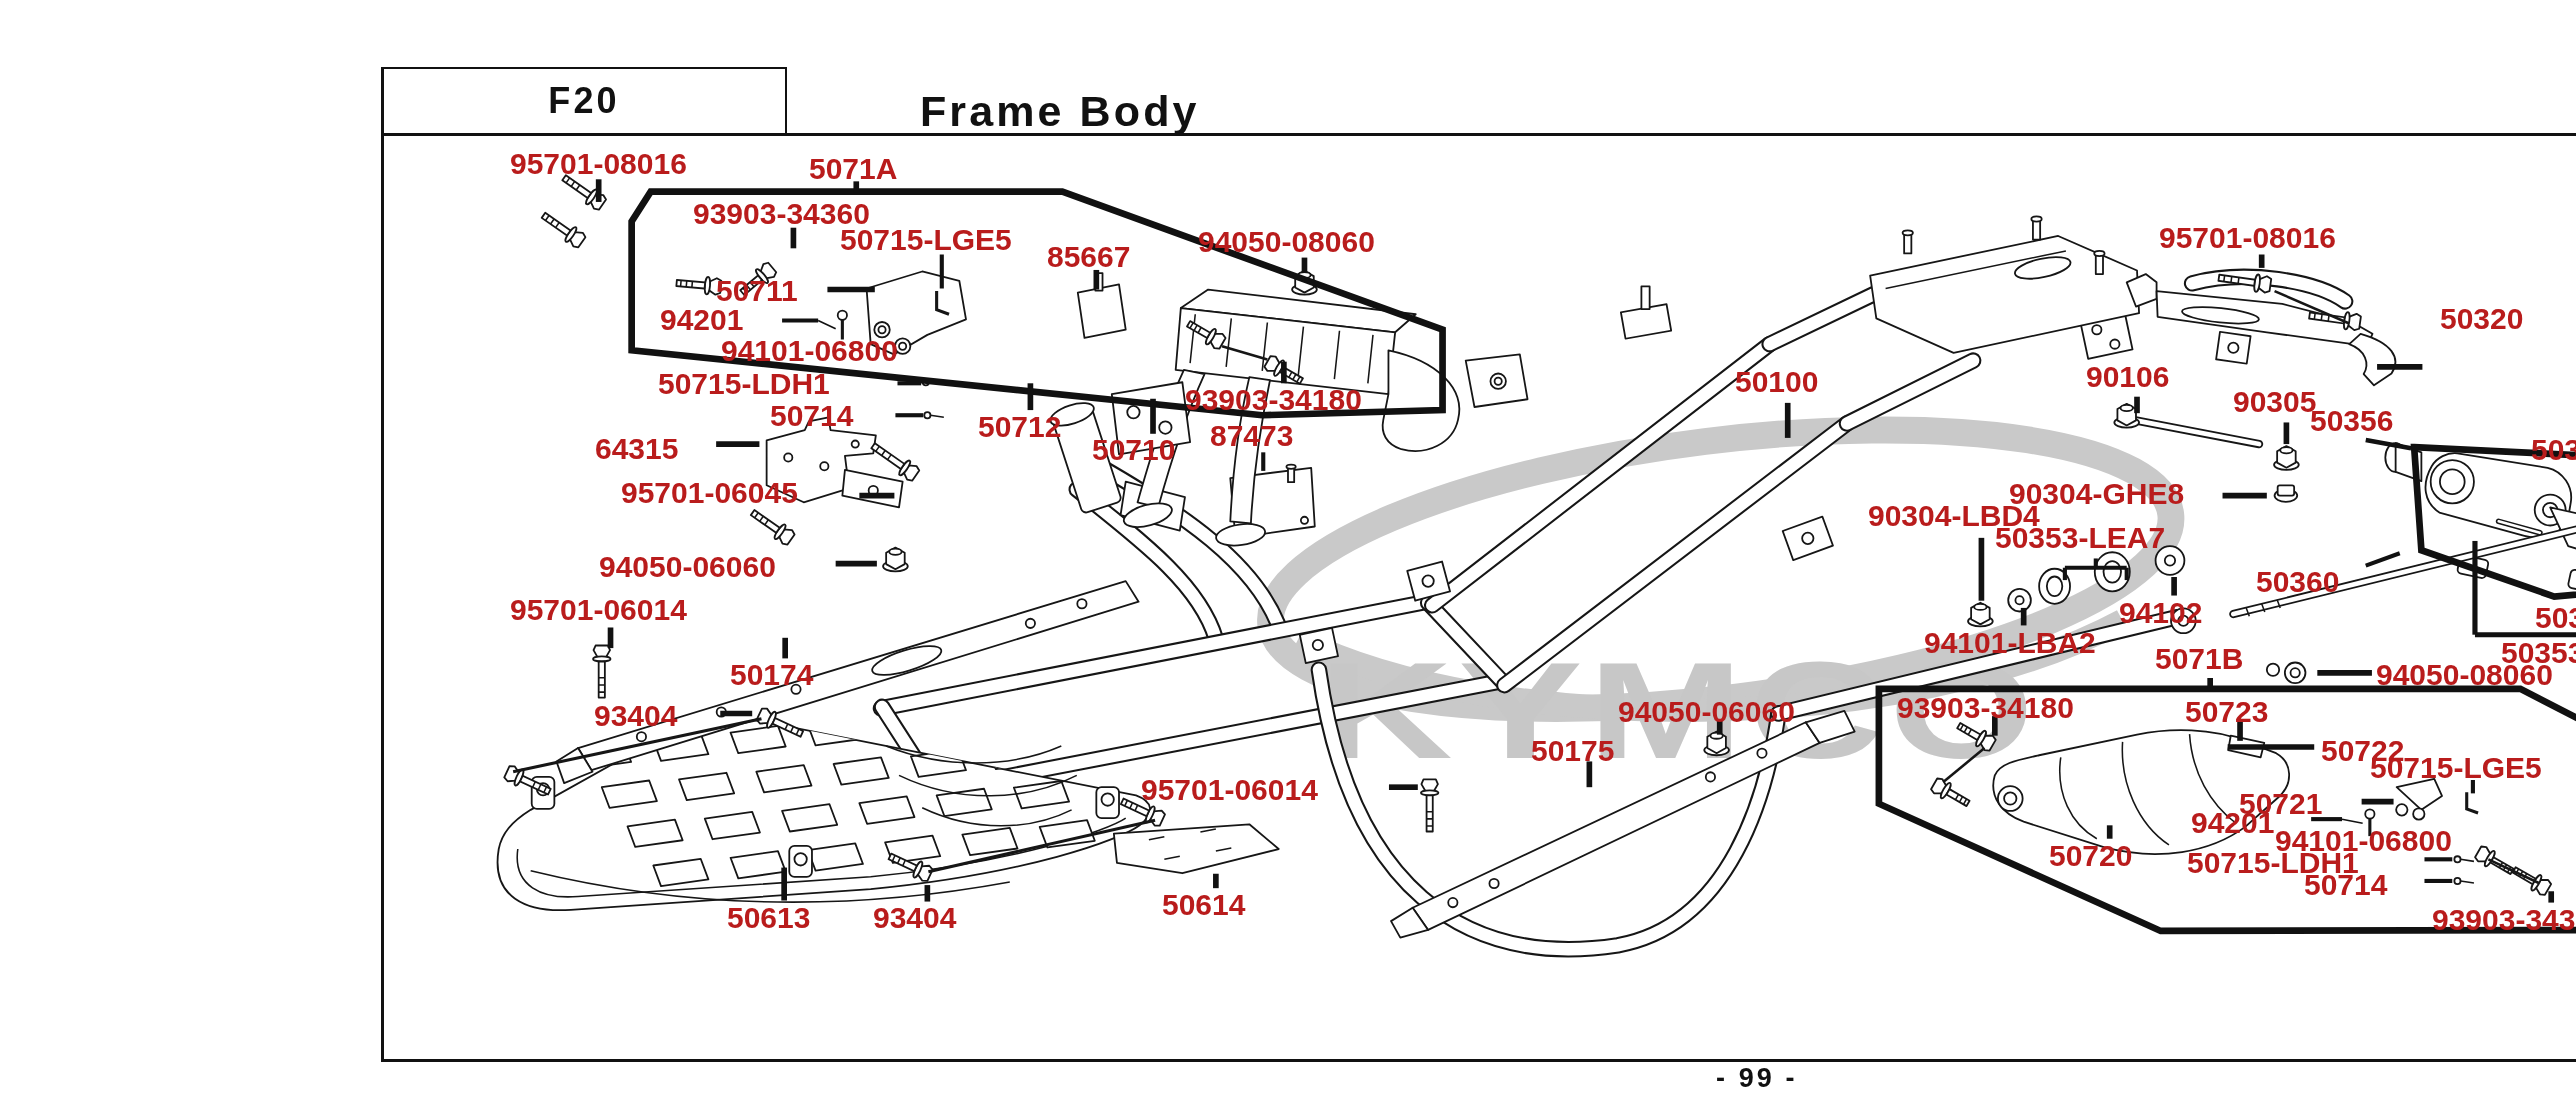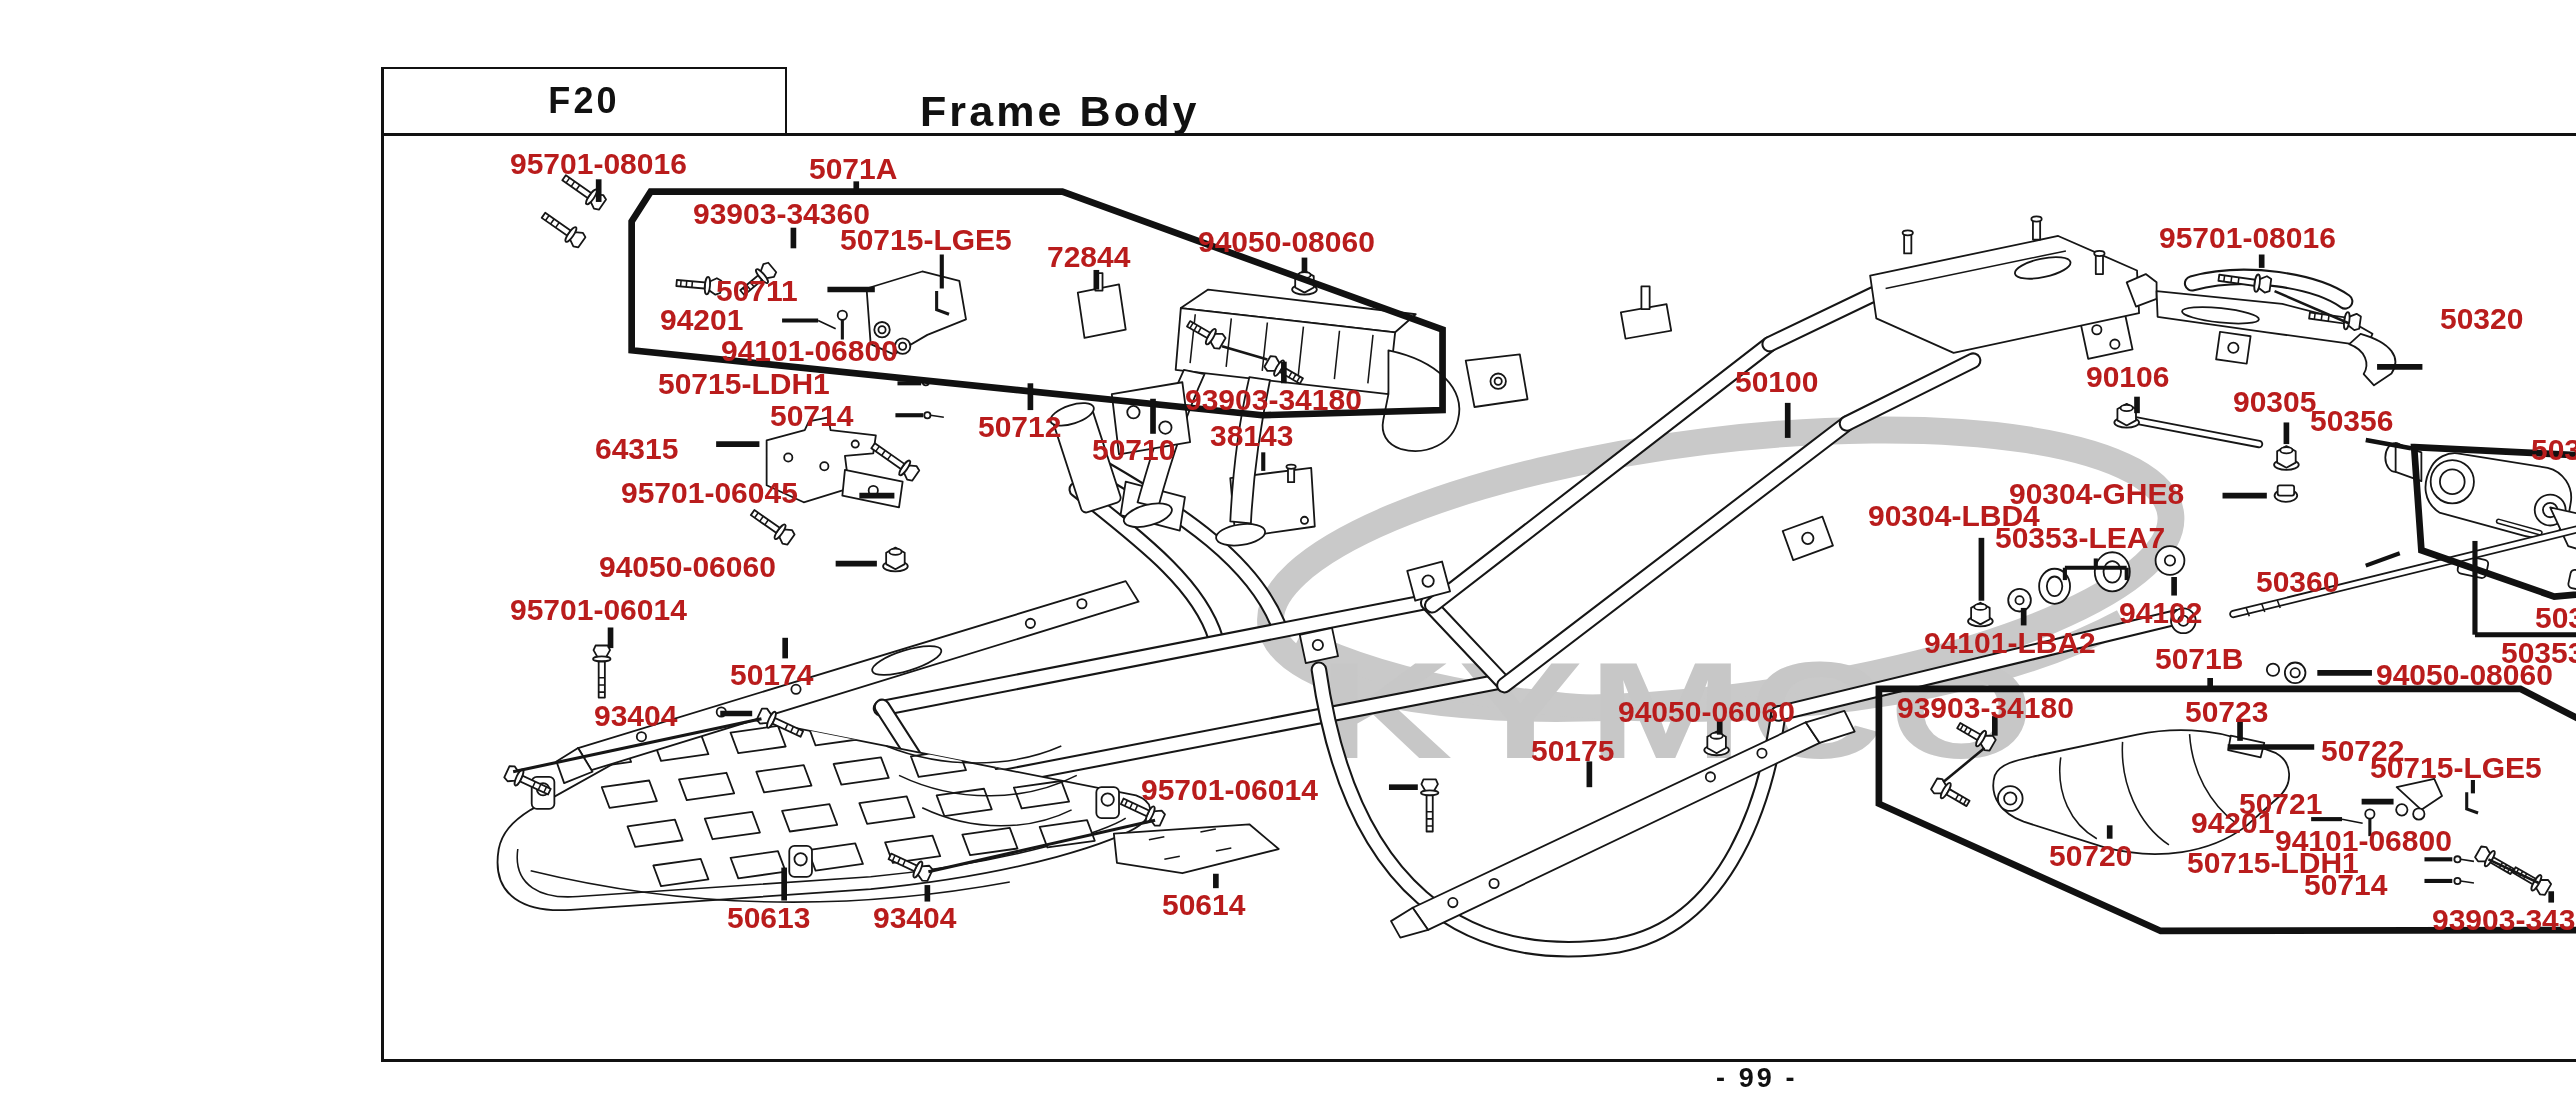--- a/index.html
+++ b/index.html
@@ -595,31 +595,31 @@
   <div class="abs ink" style="left:381px;top:133px;width:2806px;height:2.6px;"></div>
   <div class="abs ink" style="left:381px;top:67px;width:2.6px;height:995px;"></div>
 
   <div class="abs ink" style="left:381px;top:1059px;width:2806px;height:2.6px;"></div>
 
   <div id="labels">
       <div class="part-label" style="left: 510px; top: 149px;">95701-08016</div>
       <div class="part-label" style="left: 809px; top: 154px; text-align: right;">5071A</div>
       <div class="part-label" style="left: 693px; top: 199px;">93903-34360</div>
       <div class="part-label" style="left: 840px; top: 225px;">50715-LGE5</div>
-      <div class="part-label" style="left: 1047px; top: 242px;">72844</div>
+      <div class="part-label" style="left: 1047px; top: 242px;">85667</div>
       <div class="part-label" style="left: 1198px; top: 227px;">94050-08060</div>
       <div class="part-label" style="left: 716px; top: 276px;">50711</div>
       <div class="part-label" style="left: 660px; top: 305px;">94201</div>
       <div class="part-label" style="left: 721px; top: 336px;">94101-06800</div>
       <div class="part-label" style="left: 658px; top: 369px;">50715-LDH1</div>
       <div class="part-label" style="left: 770px; top: 401px;">50714</div>
       <div class="part-label" style="left: 978px; top: 412px;">50712</div>
       <div class="part-label" style="left: 1092px; top: 435px;">50710</div>
       <div class="part-label" style="left: 1185px; top: 385px;">93903-34180</div>
-      <div class="part-label" style="left: 1210px; top: 421px;">38143</div>
+      <div class="part-label" style="left: 1210px; top: 421px;">87473</div>
       <div class="part-label" style="left: 595px; top: 434px;">64315</div>
       <div class="part-label" style="left: 621px; top: 478px;">95701-06045</div>
       <div class="part-label" style="left: 599px; top: 552px;">94050-06060</div>
       <div class="part-label" style="left: 510px; top: 595px;">95701-06014</div>
       <div class="part-label" style="left: 730px; top: 660px;">50174</div>
       <div class="part-label" style="left: 594px; top: 701px;">93404</div>
       <div class="part-label" style="left: 727px; top: 903px;">50613</div>
       <div class="part-label" style="left: 873px; top: 903px;">93404</div>
       <div class="part-label" style="left: 1162px; top: 890px;">50614</div>
       <div class="part-label" style="left: 1141px; top: 775px;">95701-06014</div>

